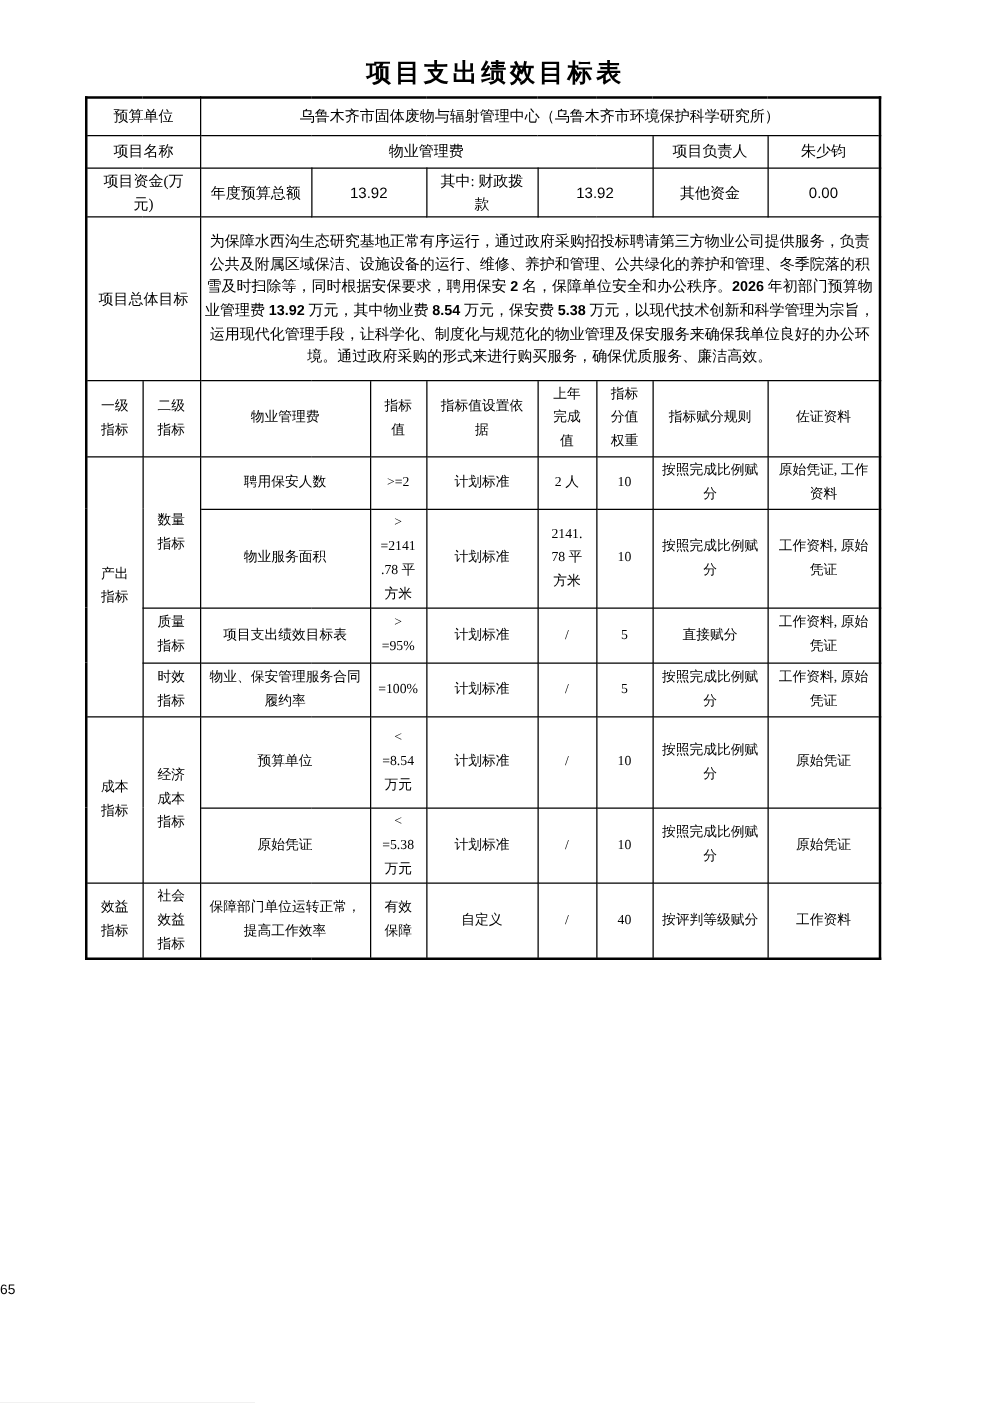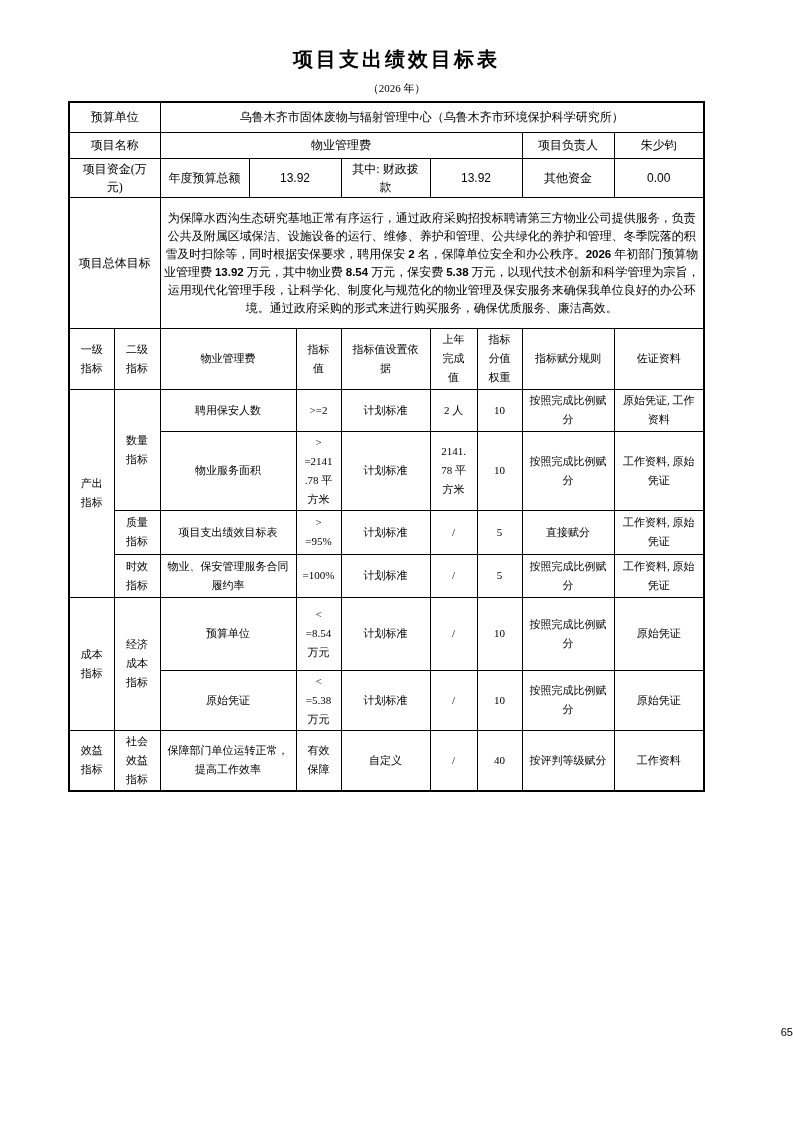--- a/index.html
+++ b/index.html
@@ -64,32 +64,31 @@
   td.goal b {
     font-family: "Liberation Sans", sans-serif;
     font-weight: bold;
     font-size: 11.5px;
   }
   .page-number {
     position: absolute;
     top: 1026px;
     left: 0;
     width: 100%;
-    text-align: right;
+    text-align: left;
     font-family: "Liberation Sans", sans-serif;
     font-size: 11px;
   }
 </style>
 </head>
 <body>
 
 <div class="page">
 
   <div class="doc-title">项目支出绩效目标表</div>
-  <div class="doc-subtitle">（2026 年）</div>
 
   <table class="main">
     <colgroup>
       <col style="width:45px">
         <col style="width:46px">
         <col style="width:89px">
         <col style="width:47px">
         <col style="width:45px">
       <col style="width:89px">
         <col style="width:47px">

